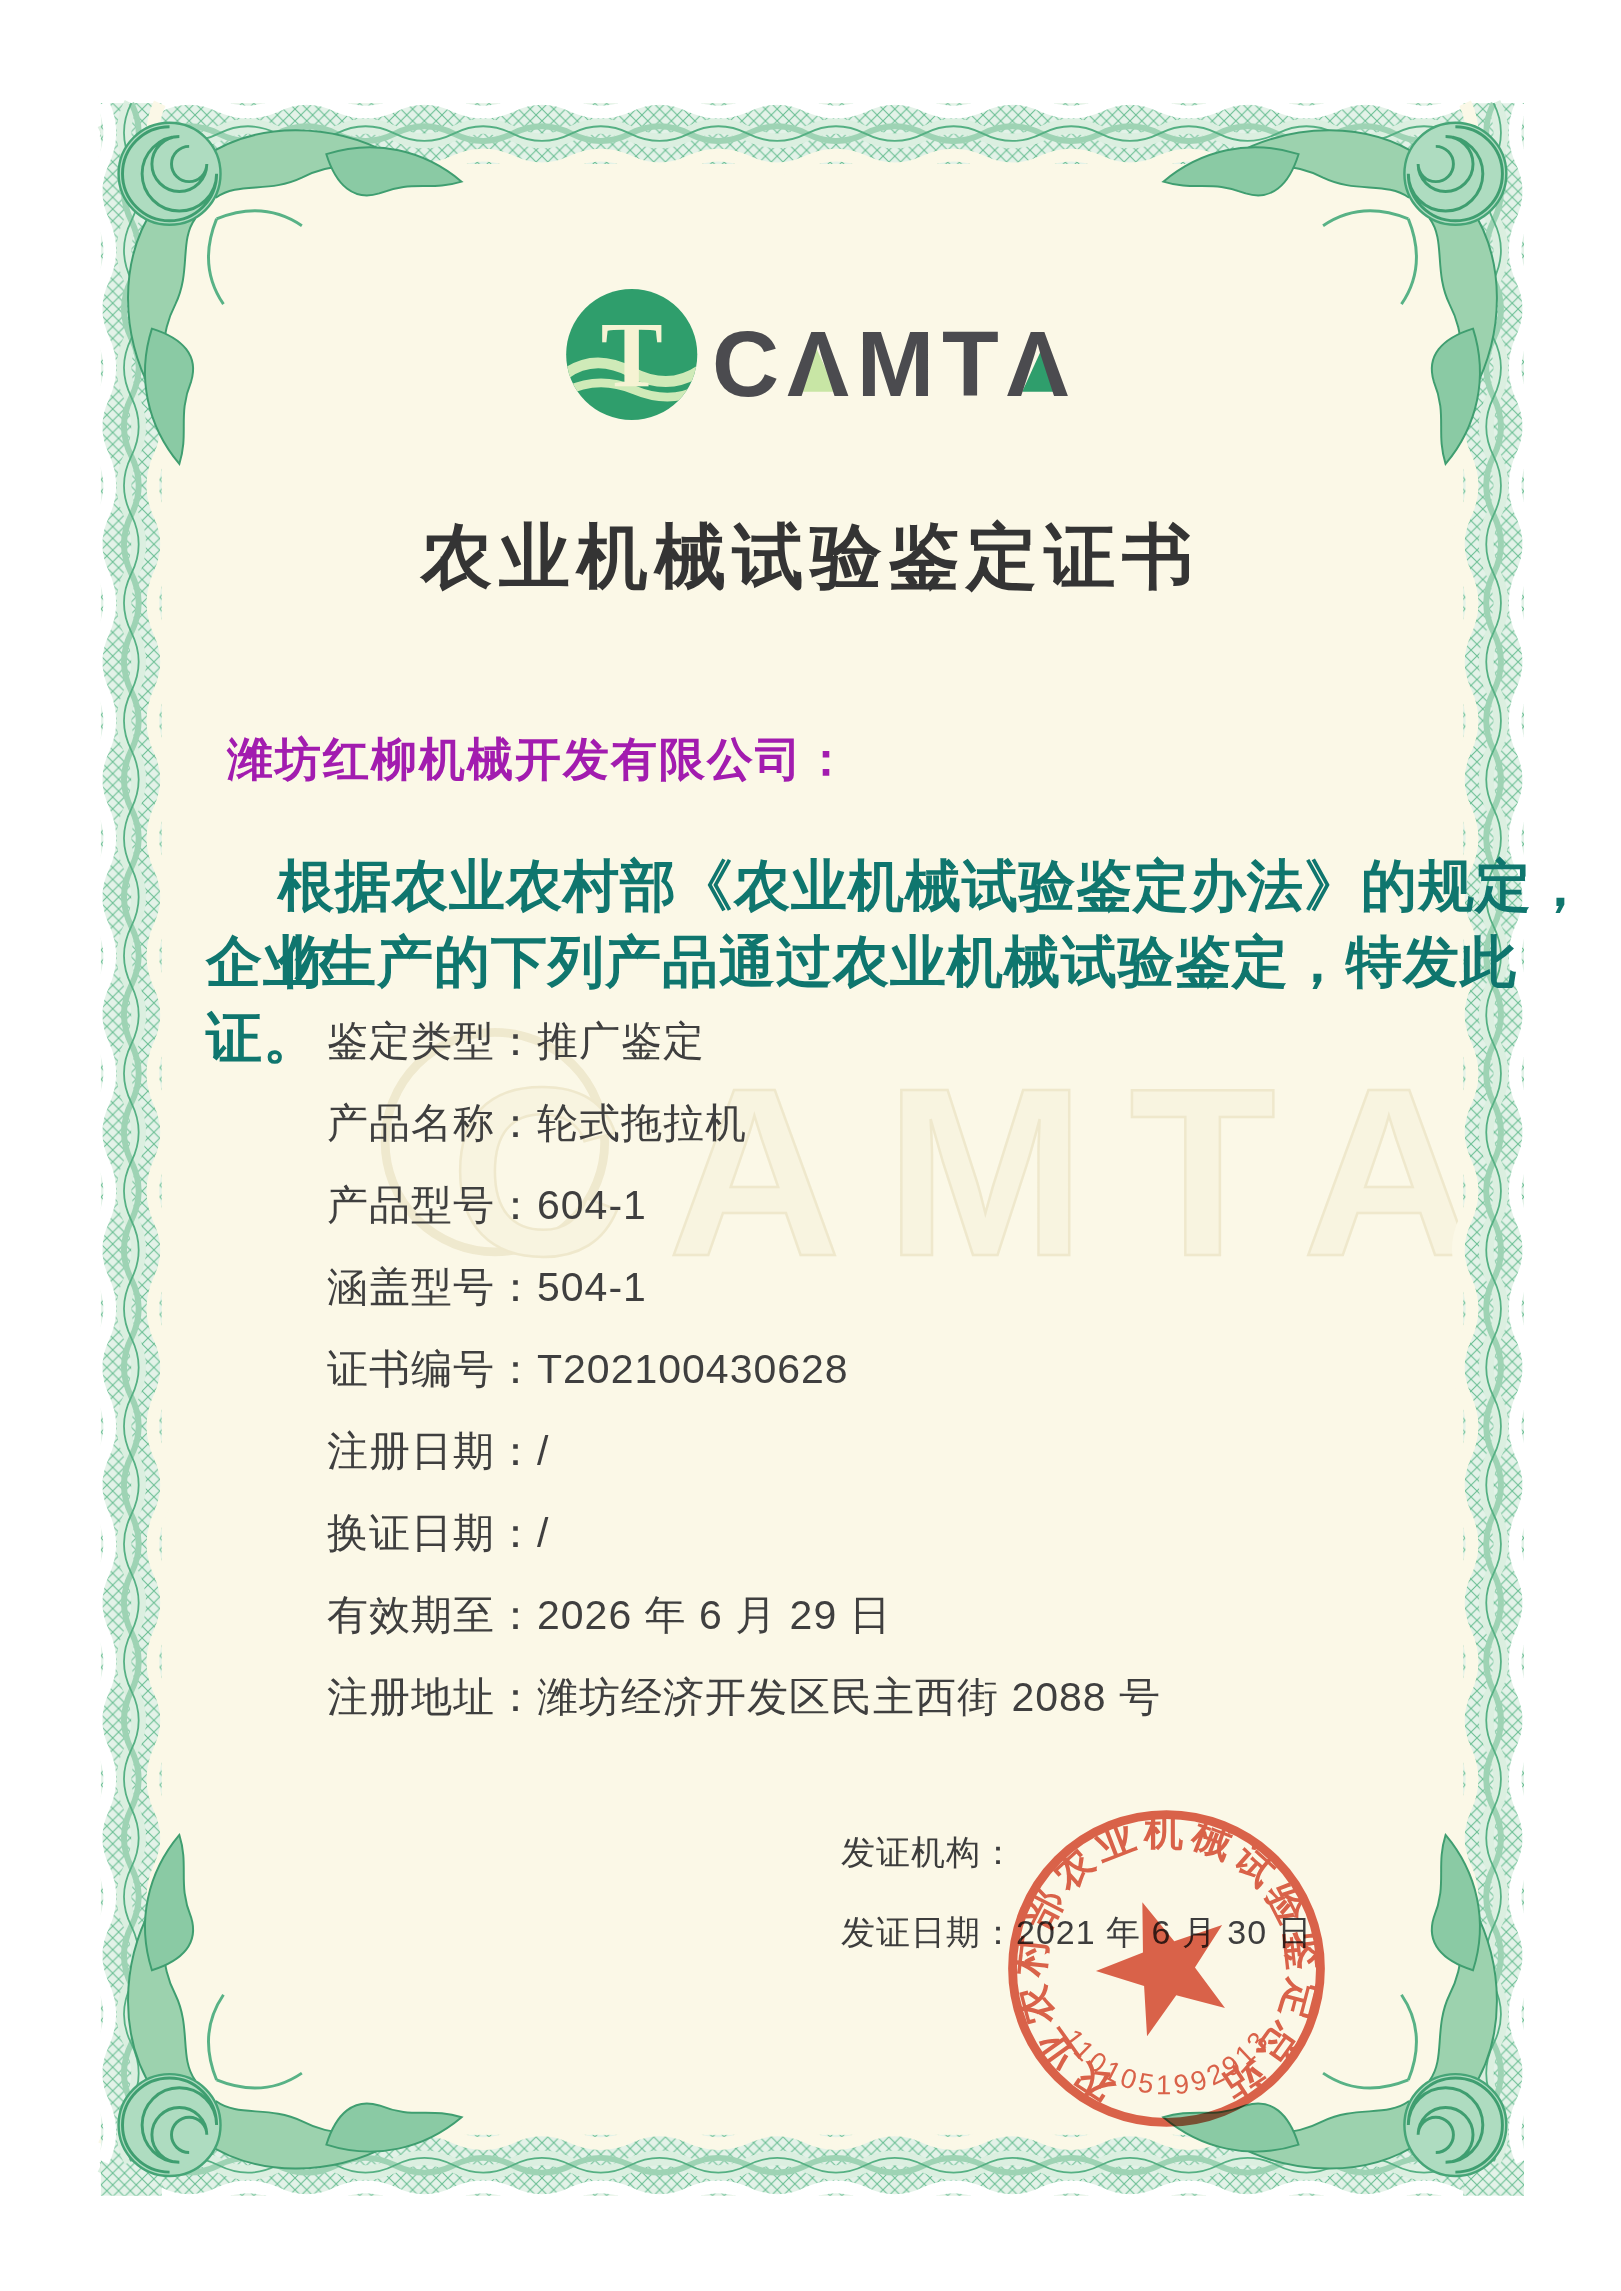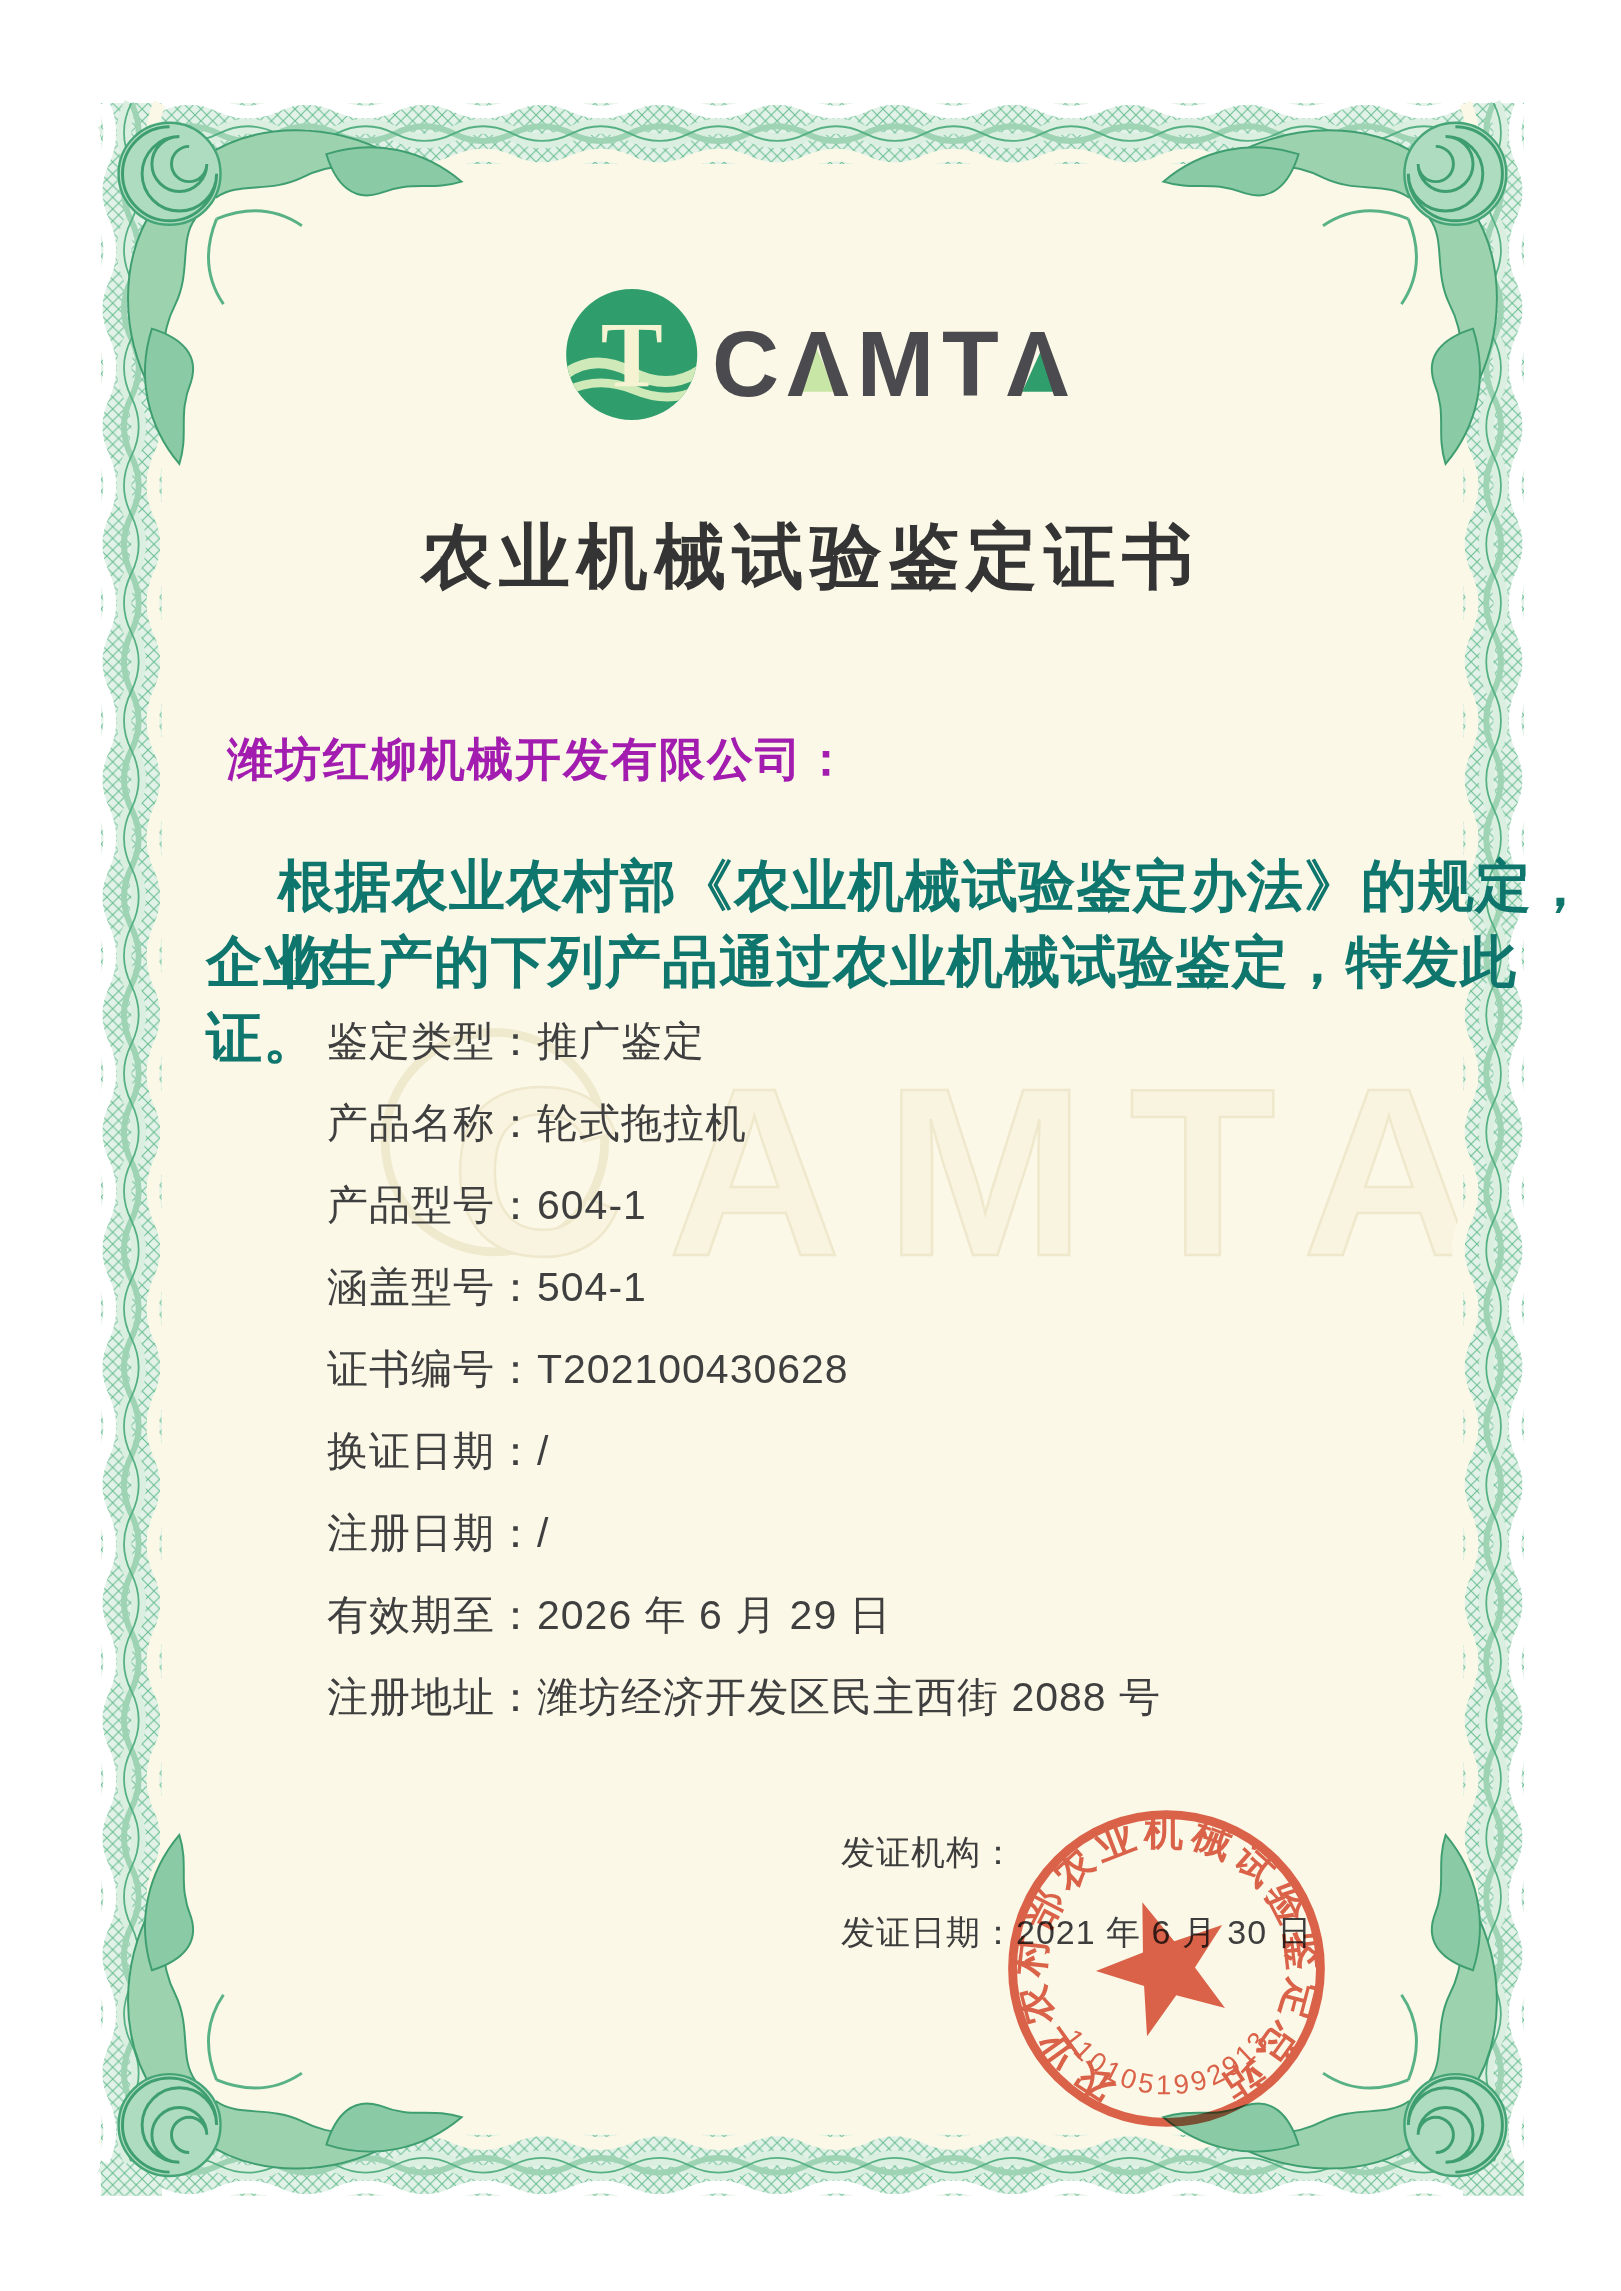--- a/index.html
+++ b/index.html
@@ -137,22 +137,22 @@
 
     <div class="body-line body-line-1">根据农业农村部《农业机械试验鉴定办法》的规定，你</div>
     <div class="body-line body-line-2">企业生产的下列产品通过农业机械试验鉴定，特发此证。</div>
 
     <div class="fields">
       <div class="frow"><span>鉴定类型：</span><span>推广鉴定</span></div>
       <div class="frow"><span>产品名称：</span><span>轮式拖拉机</span></div>
       <div class="frow"><span>产品型号：</span><span>604-1</span></div>
       <div class="frow"><span>涵盖型号：</span><span>504-1</span></div>
       <div class="frow"><span>证书编号：</span><span>T202100430628</span></div>
+      <div class="frow"><span>注册日期：</span><span>/</span></div>
       <div class="frow"><span>换证日期：</span><span>/</span></div>
-      <div class="frow"><span>注册日期：</span><span>/</span></div>
       <div class="frow"><span>有效期至：</span><span>2026 年 6 月 29 日</span></div>
       <div class="frow"><span>注册地址：</span><span>潍坊经济开发区民主西街 2088 号</span></div>
     </div>
 
     <div class="issuer">
       <div class="line"><span>发证机构：</span></div>
       <div class="line"><span>发证日期：</span><span>2021 年 6 月 30 日</span></div>
     </div>
   </div>
 

